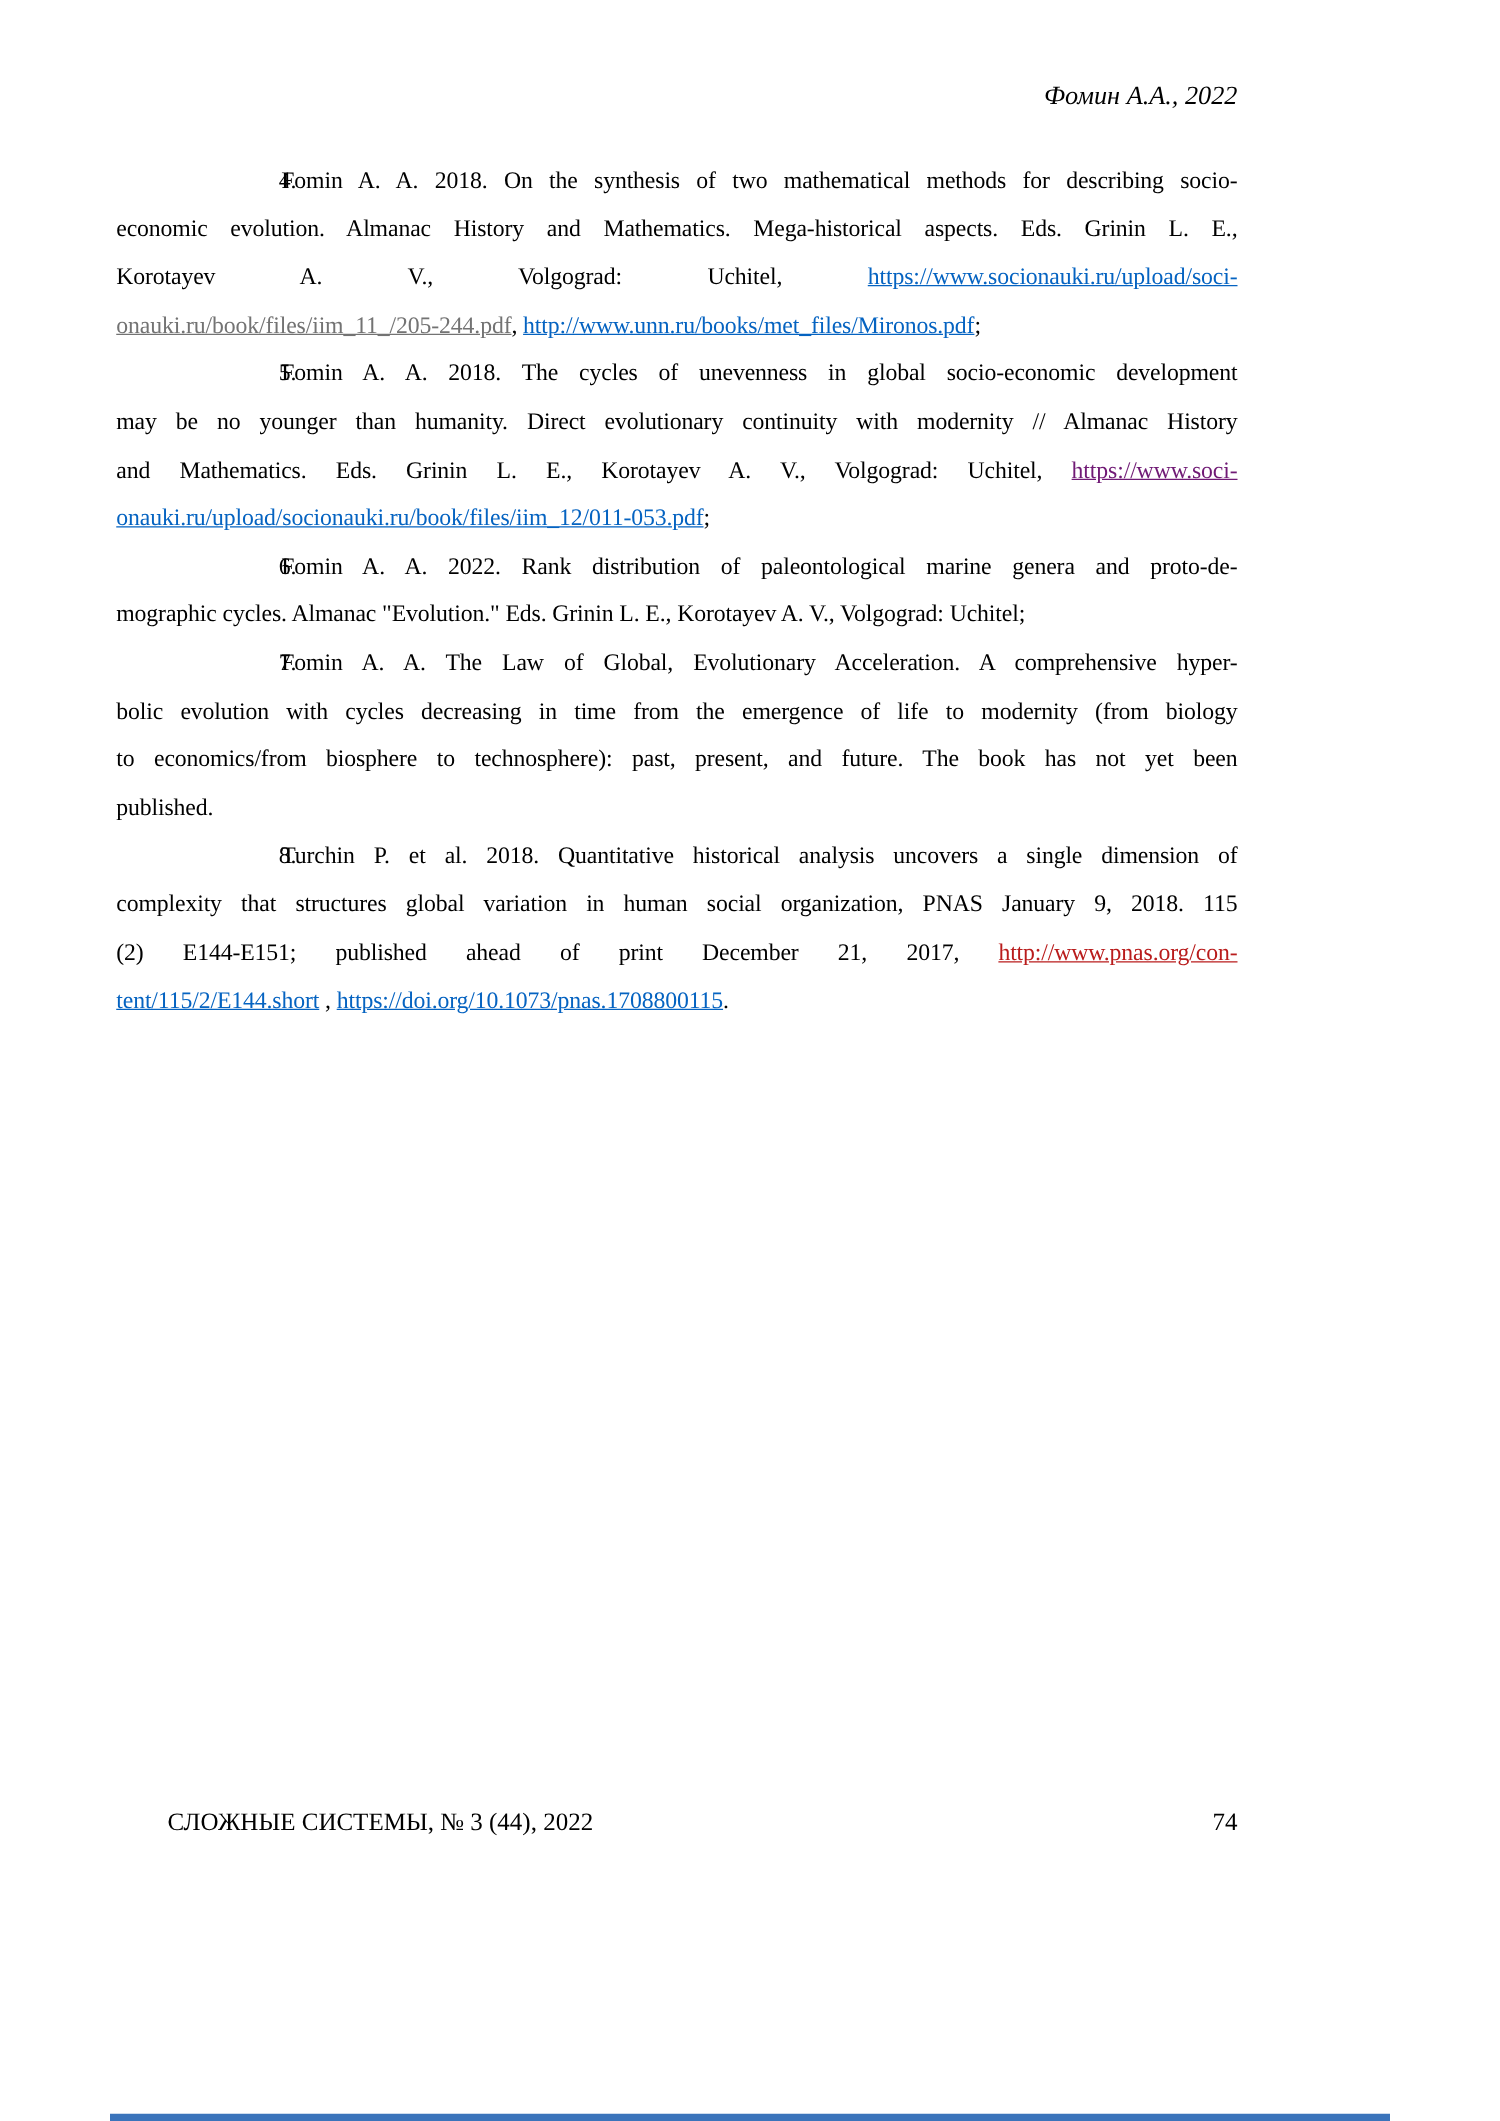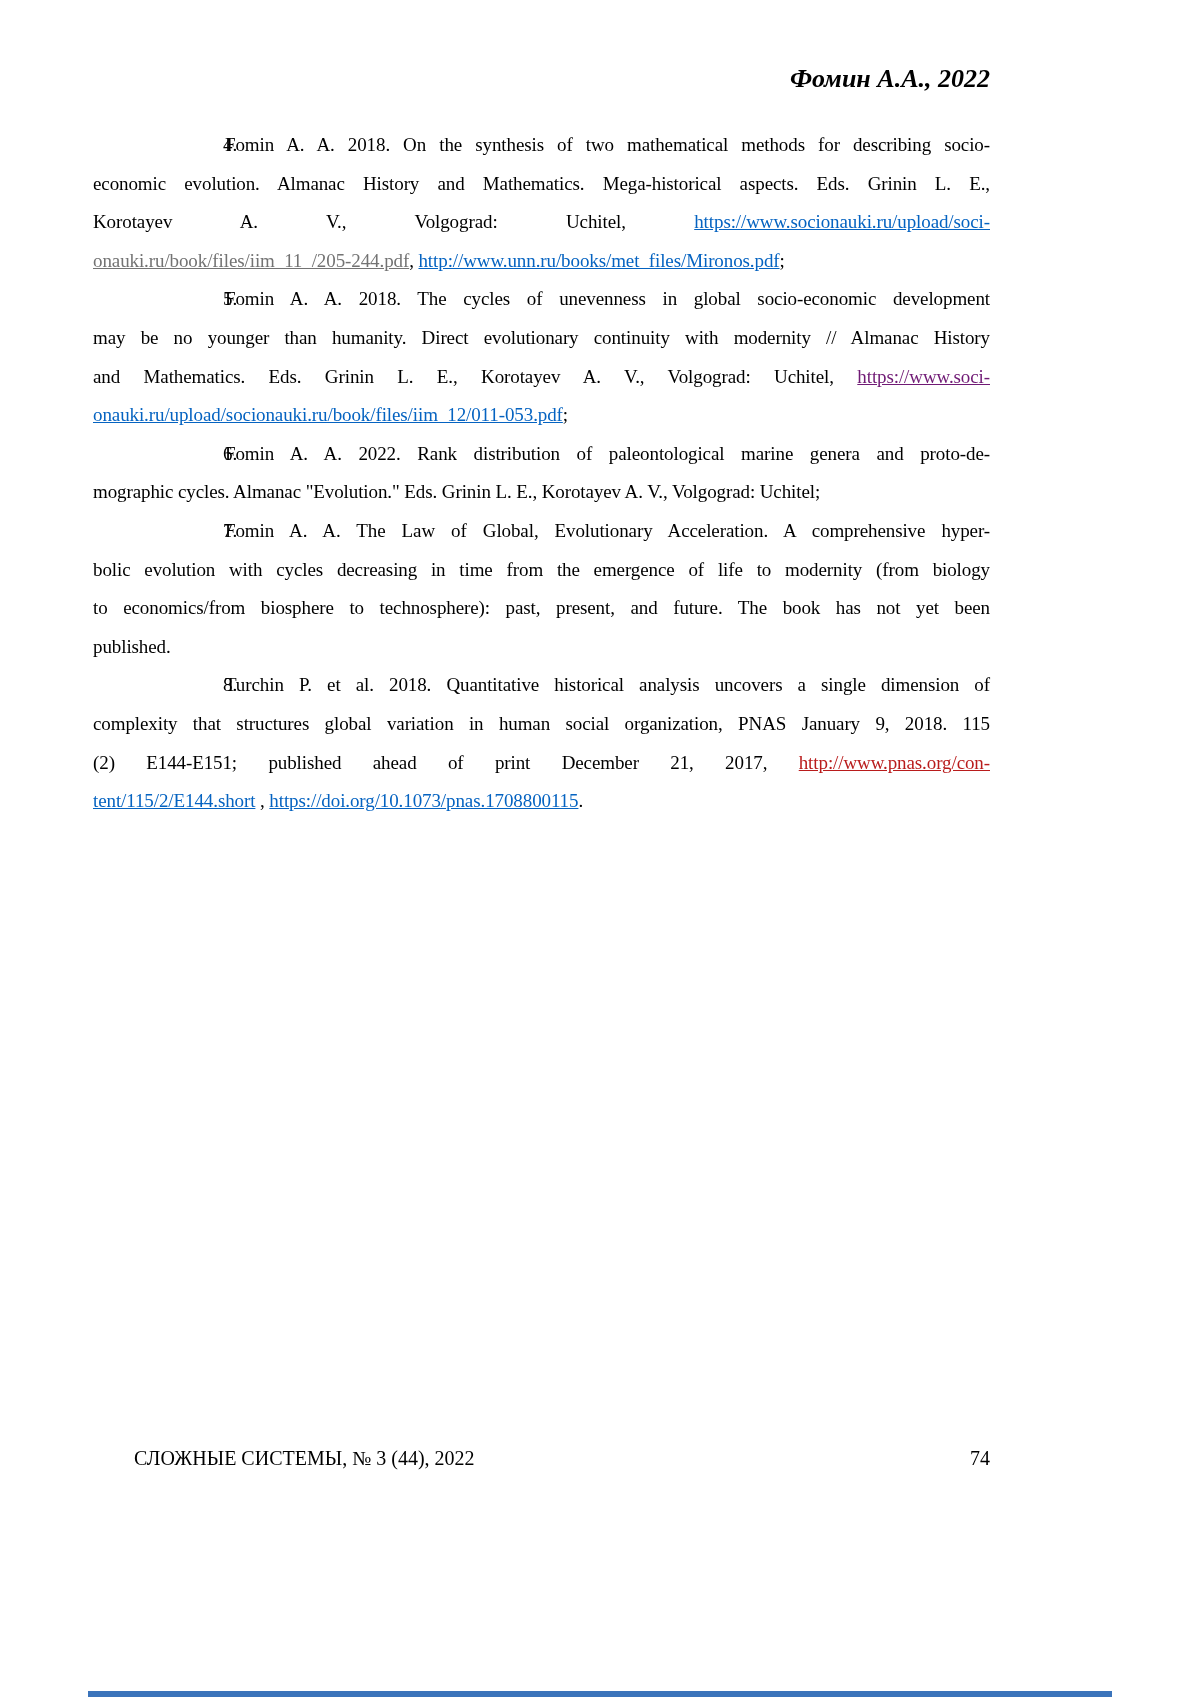--- a/index.html
+++ b/index.html
@@ -7,21 +7,21 @@
     position:relative;
     width:1200px;height:1697px;
     background:#ffffff;
     color:#000000;
     font-family:"Liberation Serif","DejaVu Serif",serif;
     overflow:hidden;
   }
   .header{
     position:absolute;left:93px;top:64px;width:897px;
     text-align:right;
-    font-size:26px;font-weight:bold;font-style:italic;
+    font-size:21px;font-weight:normal;font-style:italic;
   }
   .content{
     position:absolute;left:93px;top:126px;width:897px;
     font-size:19px;line-height:38.6px;letter-spacing:-0.1px;
   }
   .paragraph{margin:0;padding:0;}
   .line{
     text-align:justify;
     text-align-last:justify;
   }

